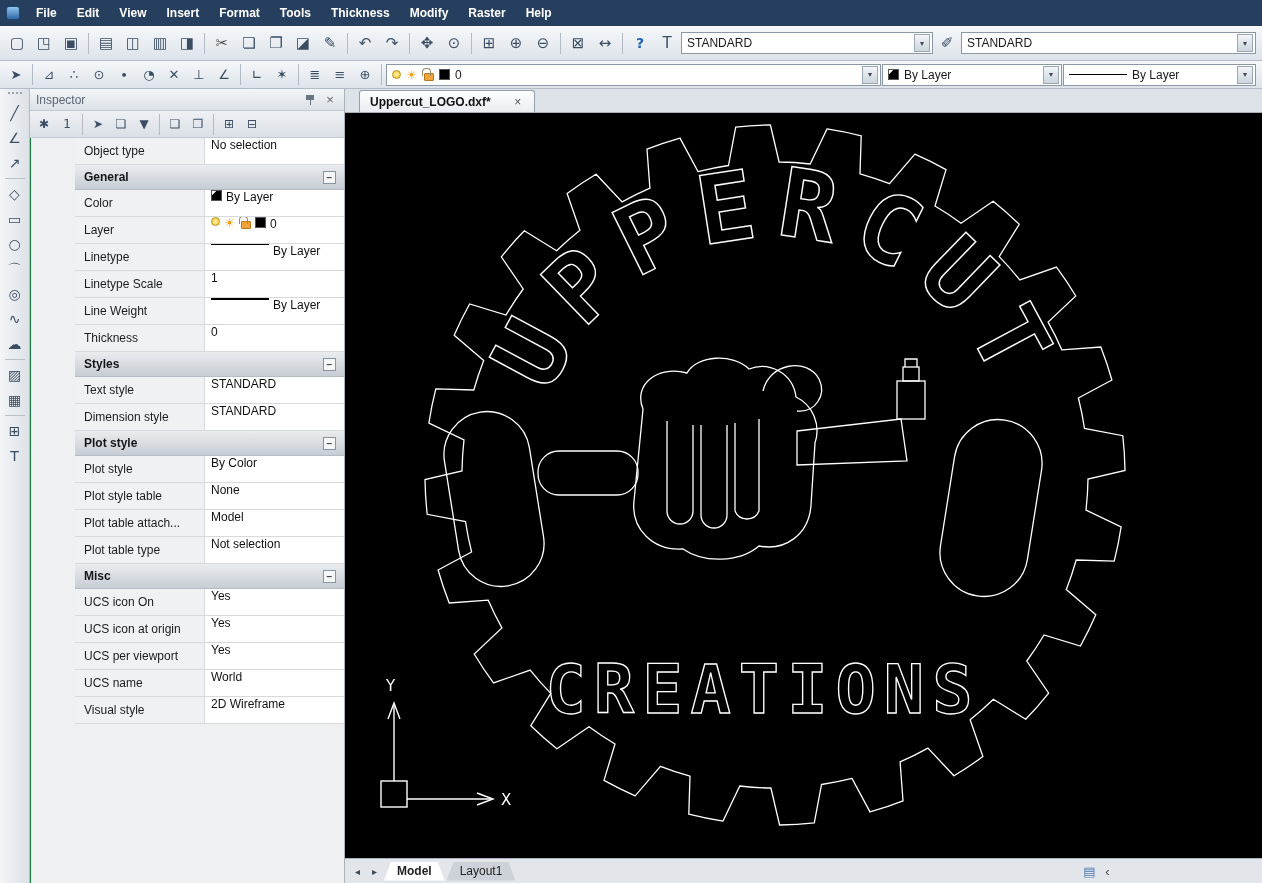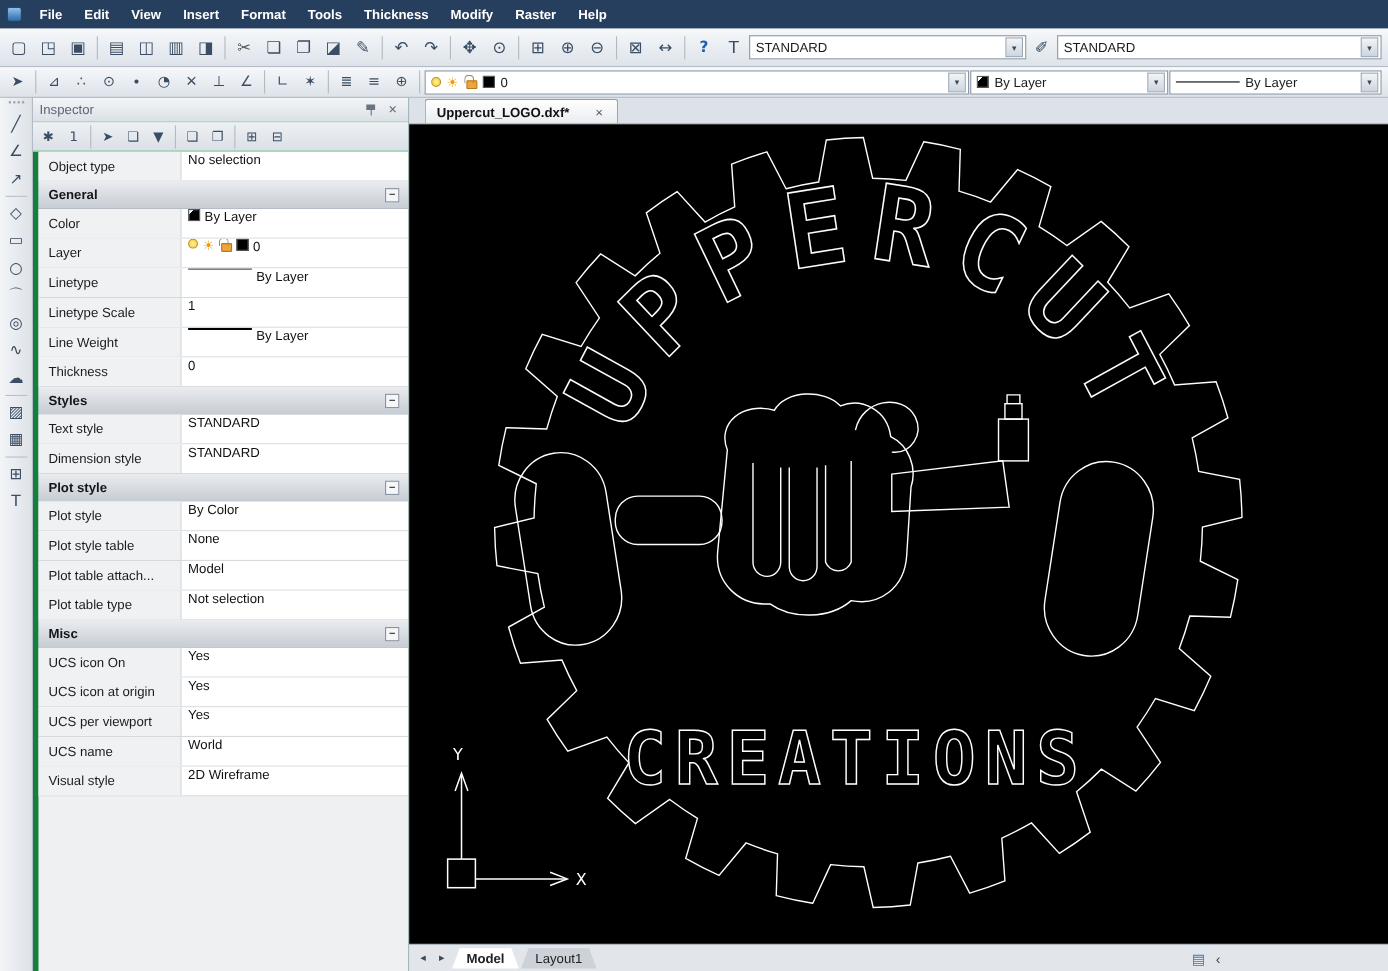--- a/index.html
+++ b/index.html
@@ -57,36 +57,36 @@
   .main { display:flex; height:794px; }
 
   .lefttools { width:30px; background:linear-gradient(90deg,#f3f5f7,#dde2e8);
     border-right:1px solid #b3bcc6; display:flex; flex-direction:column; align-items:center;
     padding-top:3px; gap:1px; flex:none; }
   .lt-grip { width:14px; height:4px; border-top:2px dotted #9aa4ae; margin-bottom:4px; }
   .lefttools .tbtn { width:24px; height:24px; font-size:14px; }
   .lt-sep { width:20px; height:1px; background:#b8c0c8; margin:2px 0; flex:none; }
 
   
-  .inspector { width:342px; flex:none; background:#22c55e; border-right:1px solid #aab2bc;
+  .inspector { width:315px; flex:none; background:#1d4ed8; border-right:1px solid #aab2bc;
     display:flex; flex-direction:column; }
   .insp-header { height:22px; display:flex; align-items:center; padding:0 6px; gap:4px;
     color:#5c6673; background:linear-gradient(#f3f5f7,#dce1e7); border-bottom:1px solid #c2c9d1; }
   .insp-title { flex:1; }
   .insp-hbtn { width:16px; height:16px; border:none; background:transparent; color:#5c6673;
     font-size:12px; display:flex; align-items:center; justify-content:center; cursor:default; }
   .pin { position:relative; }
   .pin::before { content:""; position:absolute; left:4px; top:3px; width:8px; height:5px; background:#6a7480; }
   .pin::after { content:""; position:absolute; left:7.5px; top:8px; width:1px; height:5px; background:#6a7480; }
   [data-name="inspector-close-button"]::before { content:"×"; font-size:13px; }
   .insp-toolbar { height:27px; display:flex; align-items:center; padding:0 3px; gap:1px;
     background:linear-gradient(#eef1f4,#dbe0e6); border-bottom:1px solid #c2c9d1; }
   .insp-toolbar .tbtn { width:22px; height:21px; font-size:12px; }
 
-  .prop-grid { flex:1; background:#eef0f2; overflow:hidden; border-left:5px solid #15803d; }
+  .prop-grid { flex:1; background:#eef0f2; overflow:hidden; border-left:1px solid #15803d;padding-left:44px; }
   .prow { display:flex; height:27px; border-bottom:1px solid #d6d9dd; background:#fff; }
   .plabel { width:130px; flex:none; background:#f0f1f3; border-right:1px solid #d6d9dd;
     display:flex; align-items:center; padding:0 9px; color:#1c1c1c; white-space:nowrap; overflow:hidden; }
   .pvalue { flex:1; display:flex; align-items:flex-start; padding:0 6px; gap:4px; color:#111;
     white-space:nowrap; overflow:hidden; }
   .psection { height:25px; display:flex; align-items:center; padding:0 8px 0 9px;
     background:linear-gradient(#eaecef,#c7cdd4); border-bottom:1px solid #b5bcc4;
     font-weight:bold; color:#14161a; }
   .psection .ptitle { flex:1; }
   .collapse { width:13px; height:13px; border:1px solid #8a93a0; background:#f4f6f8;

